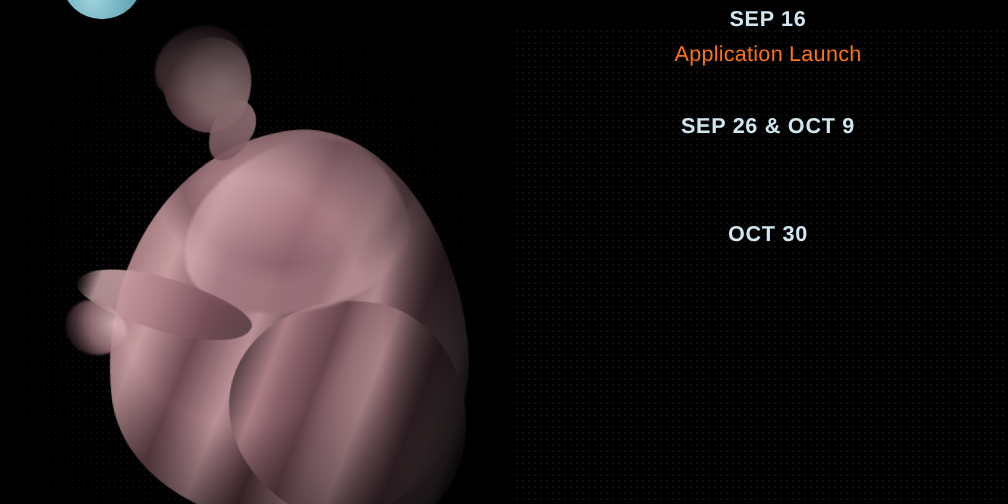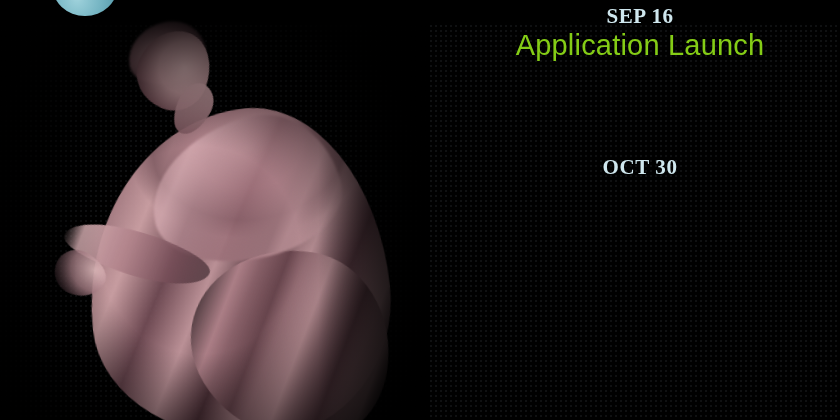--- a/index.html
+++ b/index.html
@@ -233,31 +233,30 @@
 
   .sched-item {
     width: 100%;
     text-align: center;
     margin-bottom: 31px;
   }
   .sched-item:first-child { margin-top: 0; }
 
   .sched-date {
     color: #cfe7ee;
-    font-size: 21px;
+    font-size: 18px;
     font-weight: 700;
     letter-spacing: 0.6px;
     line-height: 28px;
     white-space: nowrap;
-    font-family: Liberation Serif, serif;
   }
 
   .sched-label {
-    color: #84cc16;
-    font-size: 29px;
+    color: #f97316;
+    font-size: 18px;
     font-weight: 400;
     letter-spacing: 0.2px;
     line-height: 30px;
     white-space: nowrap;
   }
 </style>
 </head>
 <body>
 
 <div id="poster">
@@ -280,20 +279,21 @@
   </div>
 
   <div id="schedule">
 
     <div class="sched-item">
       <div class="sched-date">SEP 16</div>
       <div class="sched-label">Application Launch</div>
     </div>
 
     <div class="sched-item">
+      <div class="sched-date">SEP 26 &amp; OCT 9</div>
     </div>
 
     <div class="sched-item">
     </div>
 
     <div class="sched-item">
       <div class="sched-date">OCT 30</div>
     </div>
 
   </div>

